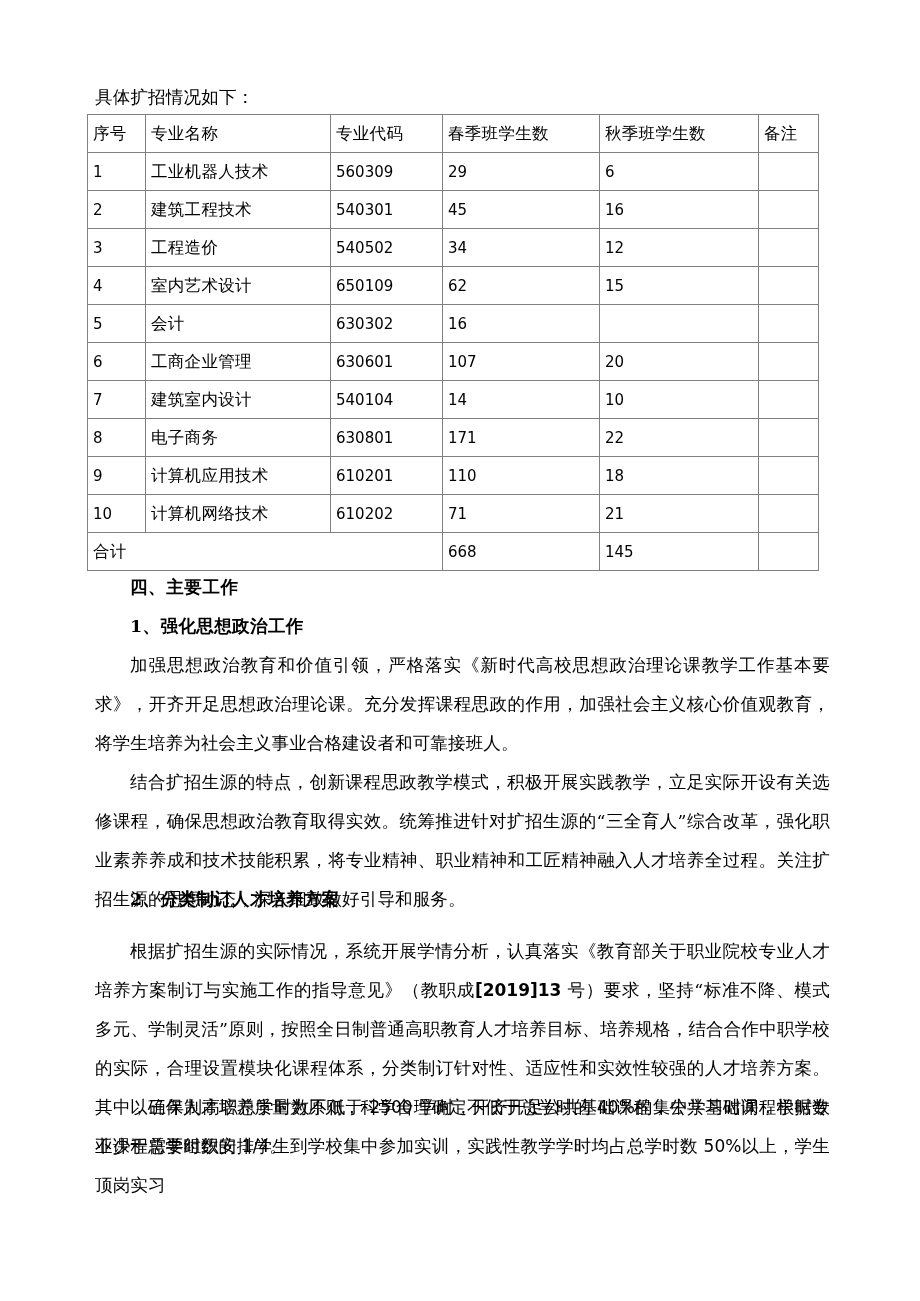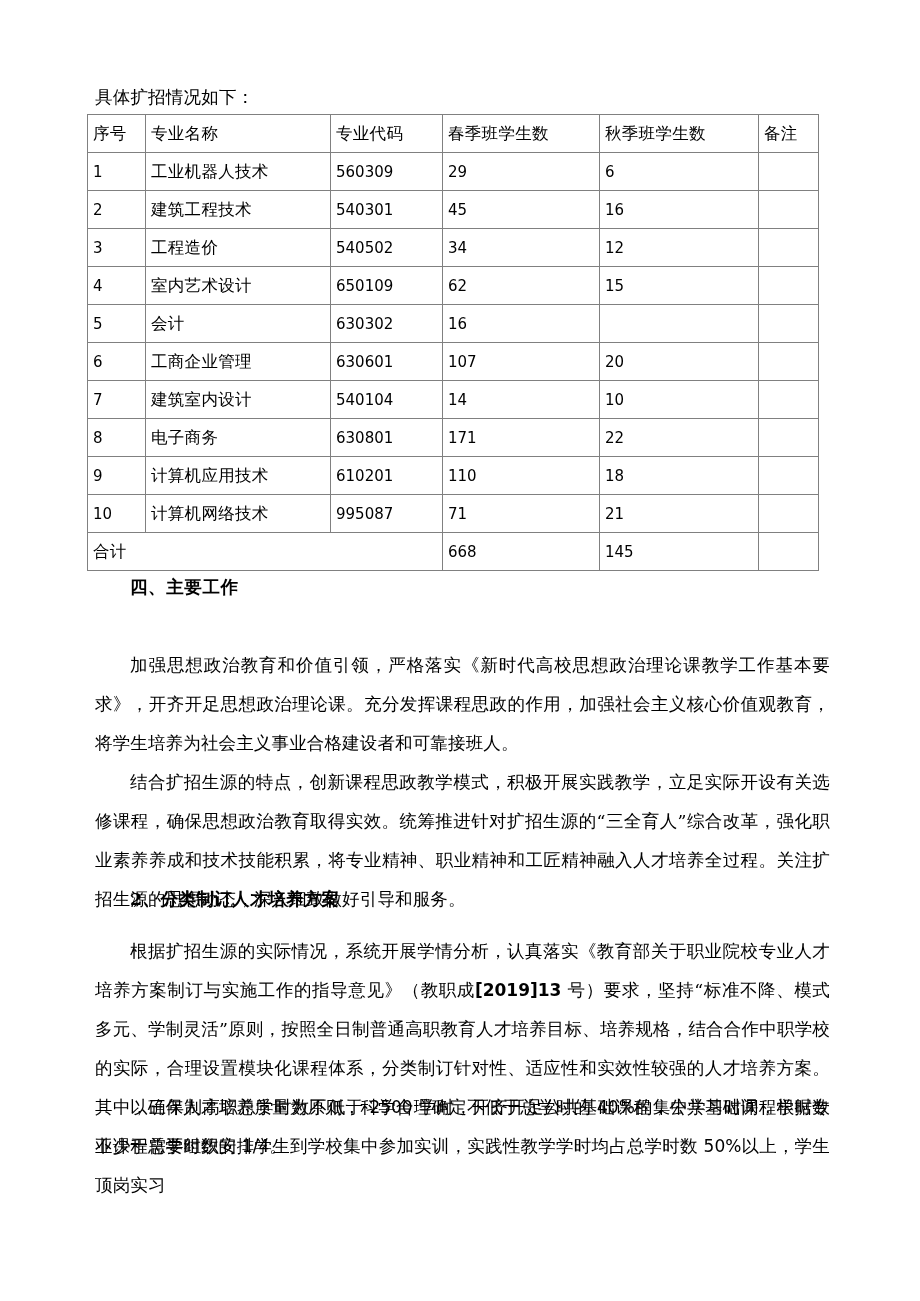--- a/index.html
+++ b/index.html
@@ -206,38 +206,39 @@
           <td class="num">9</td>
           <td class="cjk">计算机应用技术</td>
           <td class="num">610201</td>
           <td class="num">110</td>
           <td class="num">18</td>
           <td class="num"></td>
         </tr>
         <tr>
           <td class="num">10</td>
           <td class="cjk">计算机网络技术</td>
-          <td class="num">995087</td>
+          <td class="num">610202</td>
           <td class="num">71</td>
           <td class="num">21</td>
           <td class="num"></td>
         </tr>
 
         <tr>
           <td class="cjk" colspan="3">合计</td>
           <td class="num">668</td>
           <td class="num">145</td>
           <td class="num"></td>
         </tr>
       </tbody>
     </table>
   </div>
 
   <div class="bodytext heading" style="top:568px; text-indent:2em;">四、主要工作</div>
 
+  <div class="bodytext subheading" style="top:607px;">1、强化思想政治工作</div>
 
   <div class="bodytext indent2" style="top:646px;">加强思想政治教育和价值引领，严格落实《新时代高校思想政治理论课教学工作基本要求》，开齐开足思想政治理论课。充分发挥课程思政的作用，加强社会主义核心价值观教育，将学生培养为社会主义事业合格建设者和可靠接班人。</div>
 
   <div class="bodytext indent2" style="top:763px;">结合扩招生源的特点，创新课程思政教学模式，积极开展实践教学，立足实际开设有关选修课程，确保思想政治教育取得实效。统筹推进针对扩招生源的“三全育人”综合改革，强化职业素养养成和技术技能积累，将专业精神、职业精神和工匠精神融入人才培养全过程。关注扩招生源的思想动态，深入细致做好引导和服务。</div>
 
   <div class="bodytext subheading" style="top:880px;">2、分类制订人才培养方案</div>
 
   <div class="bodytext indent2" style="top:932px;">
     <span>根据扩招生源的实际情况，系统开展学情分析，认真落实《教育部关于职业院校专业人才培养方案制订与实施工作的指导意见》（教职成</span><span class="sans-num">[2019]13</span><span> 号）要求，坚持“标准不降、模式多元、学制灵活”原则，按照全日制普通高职教育人才培养目标、培养规格，结合合作中职学校的实际，合理设置模块化课程体系，分类制订针对性、适应性和实效性较强的人才培养方案。其中，三年制高职总学时数不低于 </span><span class="sans-lite">2500</span><span> 学时，开齐开足公共基础课程，公共基础课程学时数不少于总学时数的 </span><span class="sans-lite">1/4</span><span>。</span>
   </div>

